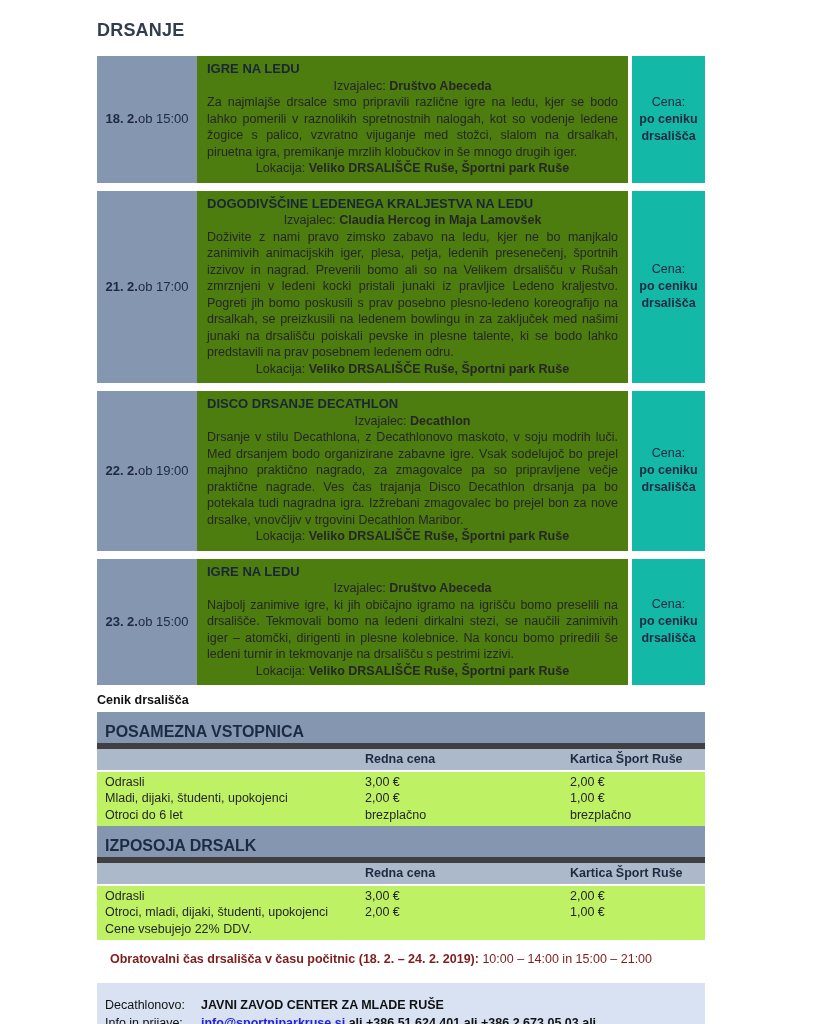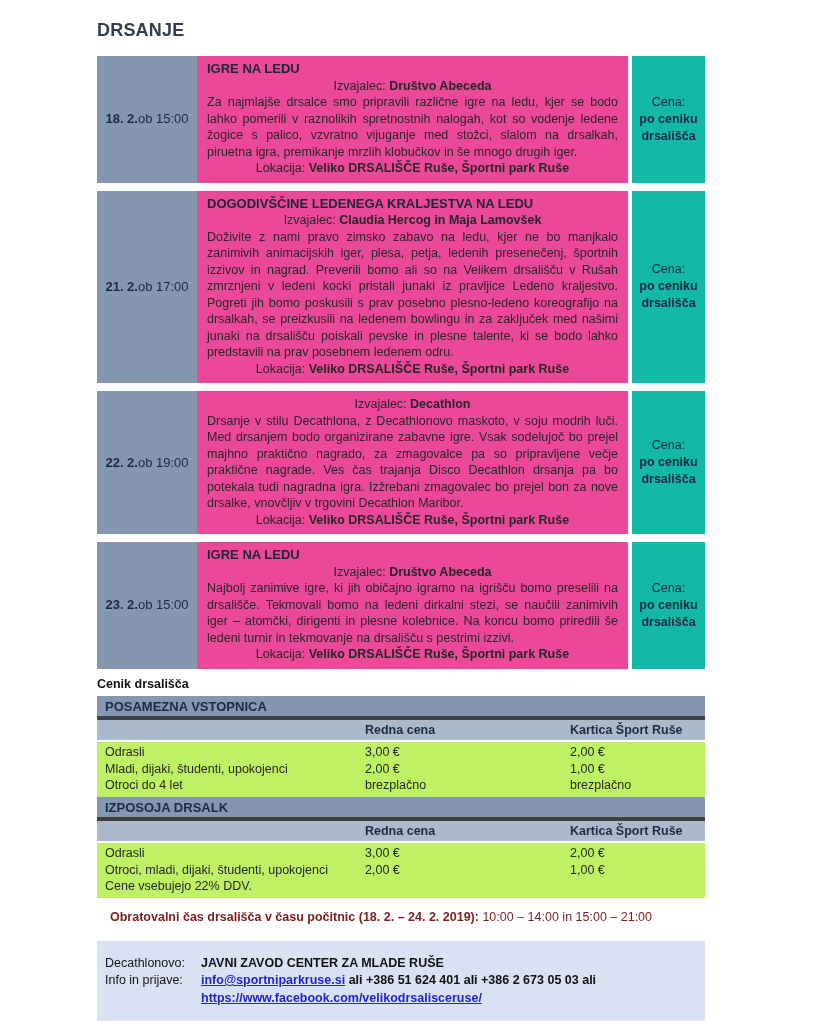--- a/index.html
+++ b/index.html
@@ -14,37 +14,37 @@
   }
   
   .event{display:flex;margin-bottom:8px;align-items:stretch;}
   .date-cell{
     width:100px;flex:0 0 100px;background:#8496B0;color:#1f2940;
     display:flex;flex-direction:row;justify-content:center;align-items:center;
     font-size:13px;line-height:18px;
   }
   .date-cell .date{font-weight:bold;}
   .content-cell{
-    flex:1;background:#ec4899;padding:5px 10px 6px;font-size:12.5px;line-height:16.5px;
+    flex:1;background:#4d7c0f;padding:5px 10px 6px;font-size:12.5px;line-height:16.5px;
   }
   .event-title{font-weight:bold;font-size:13px;color:#1b2538;}
   .content-cell .line{white-space:normal;text-align:center;}
   .content-cell .desc{text-align:justify;margin:0;}
   .bold{font-weight:bold;}
   .price-cell{
     flex:0 0 73px;width:73px;background:#14b8a6;margin-left:4px;
     display:flex;flex-direction:column;justify-content:center;align-items:center;
     font-size:12.5px;line-height:17px;color:#1f2940;text-align:center;
   }
   .price-cell .pv{font-weight:bold;}
   
   .cenik-heading{font-size:12.5px;font-weight:bold;margin:8px 0 5px;color:#111;}
   .section-bar{
-    background:#8496B0;color:#1d2b42;font-weight:bold;font-size:13px;
-    padding:3px 8px 2px;border-bottom:4px solid #404040;
+    background:#8496B0;color:#1d2b42;font-weight:bold;font-size:16px;
+    padding:11px 8px 2px;border-bottom:6px solid #404040;
   }
   .trow{display:flex;font-size:12.5px;line-height:16.5px;}
   .trow .c1{width:260px;padding-left:8px;flex:0 0 260px;}
   .trow .c2{width:205px;flex:0 0 205px;}
   .trow .c3{flex:1;}
   .subheader{background:#ACB9CA;font-weight:bold;color:#1d2b42;
     border-bottom:2px solid #fff;padding:2px 0;}
   .data-rows{background:#bef264;padding:2px 0 3px;}
   
   .hours{margin:12px 13px 0;font-size:12.5px;color:#7f1d1d;}
@@ -101,20 +101,21 @@
       <div class="pv">drsališča</div>
     </div>
   </section>
 
   <section class="event">
     <div class="date-cell">
       <div class="date">22. 2.</div>
       <div class="time">ob 19:00</div>
     </div>
     <div class="content-cell">
+      <div class="event-title">DISCO DRSANJE DECATHLON</div>
       <div class="line"><span>Izvajalec:</span> <span class="bold">Decathlon</span></div>
       <p class="desc">Drsanje v stilu Decathlona, z Decathlonovo maskoto, v soju modrih luči. Med drsanjem bodo organizirane zabavne igre. Vsak sodelujoč bo prejel majhno praktično nagrado, za zmagovalce pa so pripravljene večje praktične nagrade. Ves čas trajanja Disco Decathlon drsanja pa bo potekala tudi nagradna igra. Izžrebani zmagovalec bo prejel bon za nove drsalke, vnovčljiv v trgovini Decathlon Maribor.</p>
       <div class="line"><span>Lokacija:</span> <span class="bold">Veliko DRSALIŠČE Ruše, Športni park Ruše</span></div>
     </div>
     <div class="price-cell">
       <div>Cena:</div>
       <div class="pv">po ceniku</div>
       <div class="pv">drsališča</div>
     </div>
   </section>
@@ -152,21 +153,21 @@
         <div class="c1">Odrasli</div>
         <div class="c2">3,00 €</div>
         <div class="c3">2,00 €</div>
       </div>
       <div class="trow">
         <div class="c1">Mladi, dijaki, študenti, upokojenci</div>
         <div class="c2">2,00 €</div>
         <div class="c3">1,00 €</div>
       </div>
       <div class="trow">
-        <div class="c1">Otroci do 4 let</div>
+        <div class="c1">Otroci do 6 let</div>
         <div class="c2">brezplačno</div>
         <div class="c3">brezplačno</div>
       </div>
     </div>
 
     <div class="section-bar">IZPOSOJA DRSALK</div>
     <div class="trow subheader">
       <div class="c1"></div>
       <div class="c2">Redna cena</div>
       <div class="c3">Kartica Šport Ruše</div>

